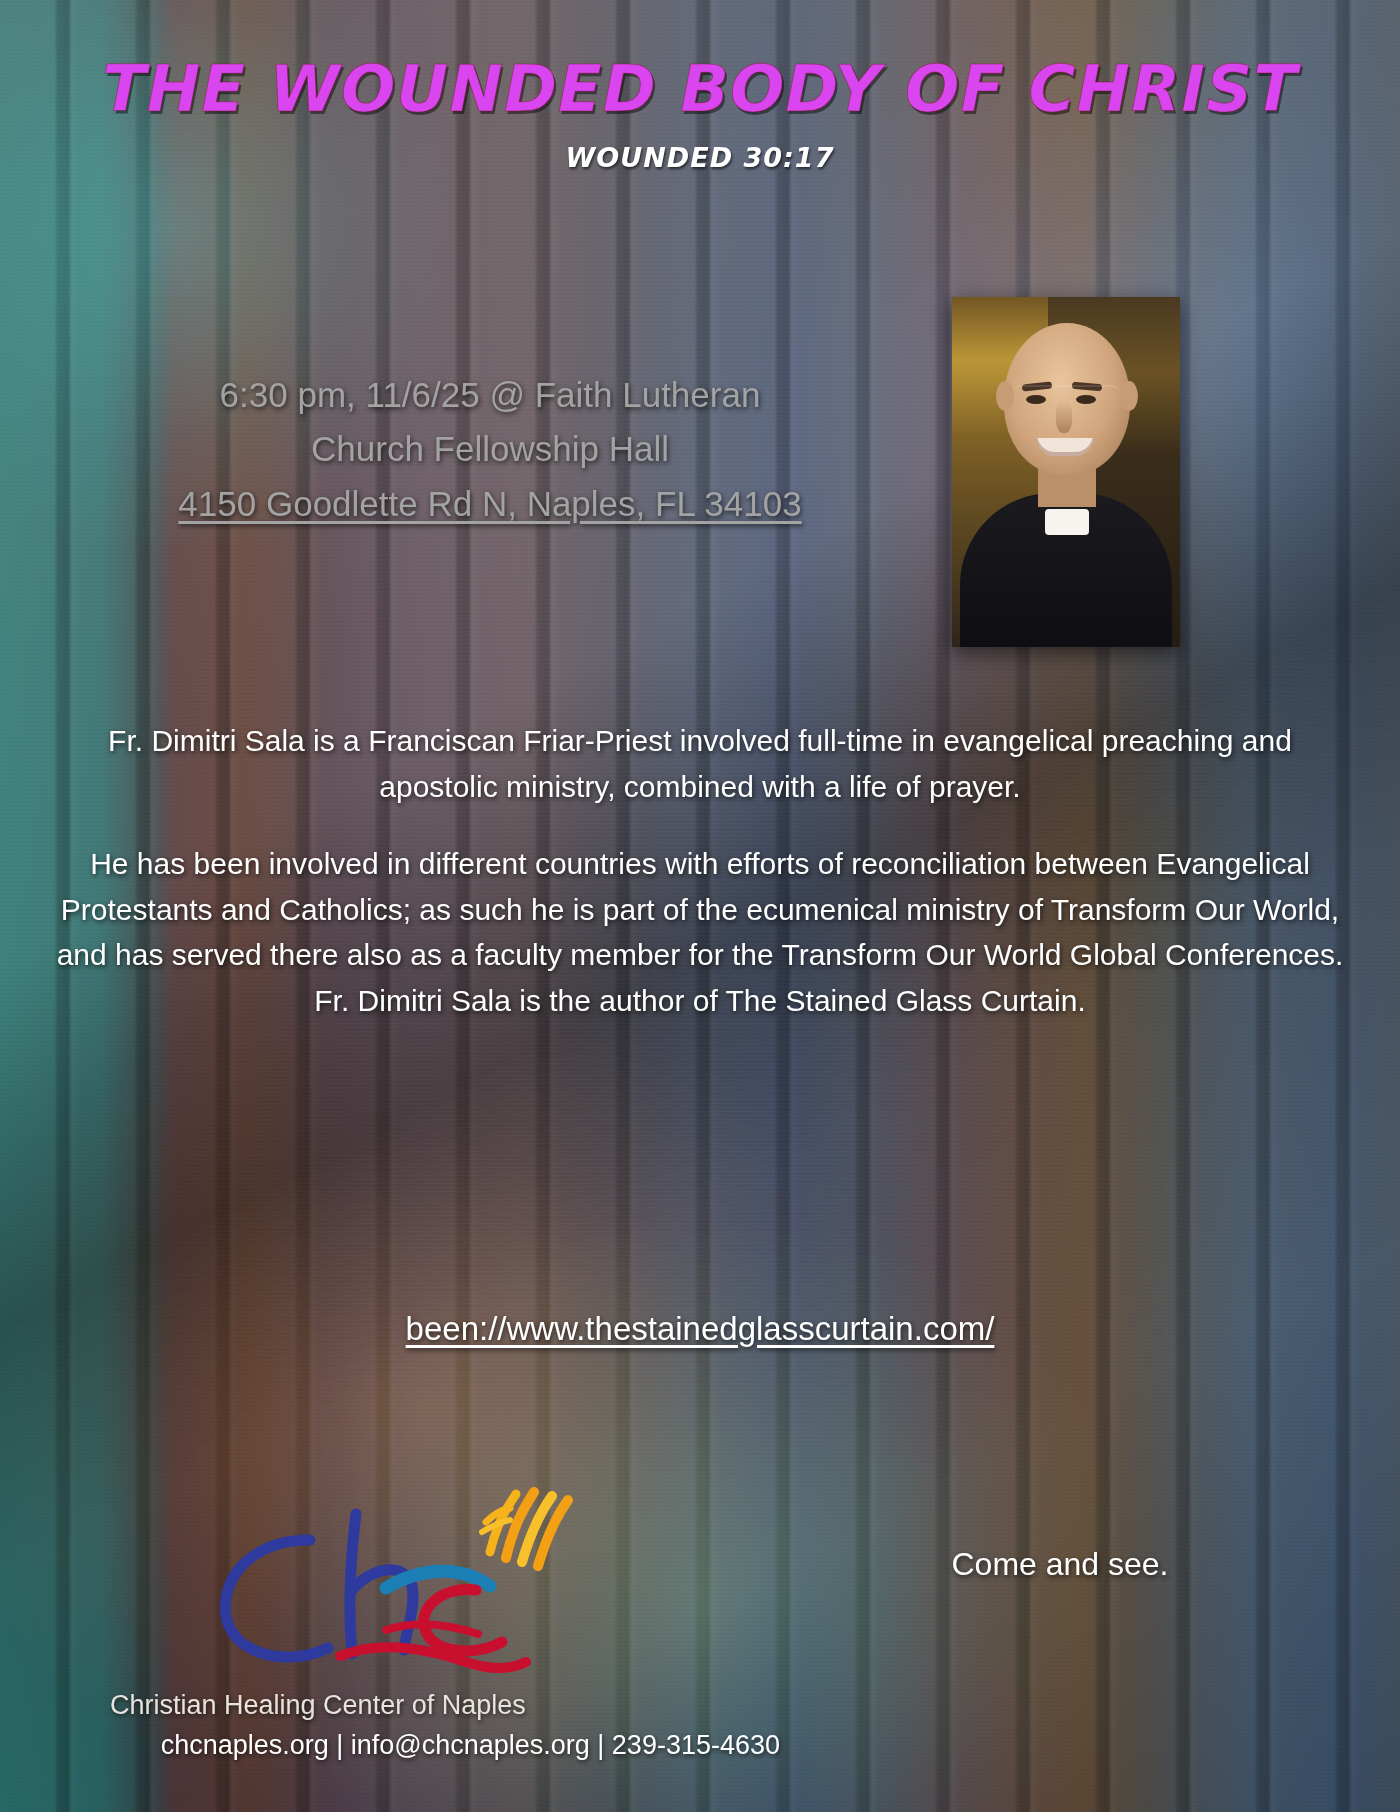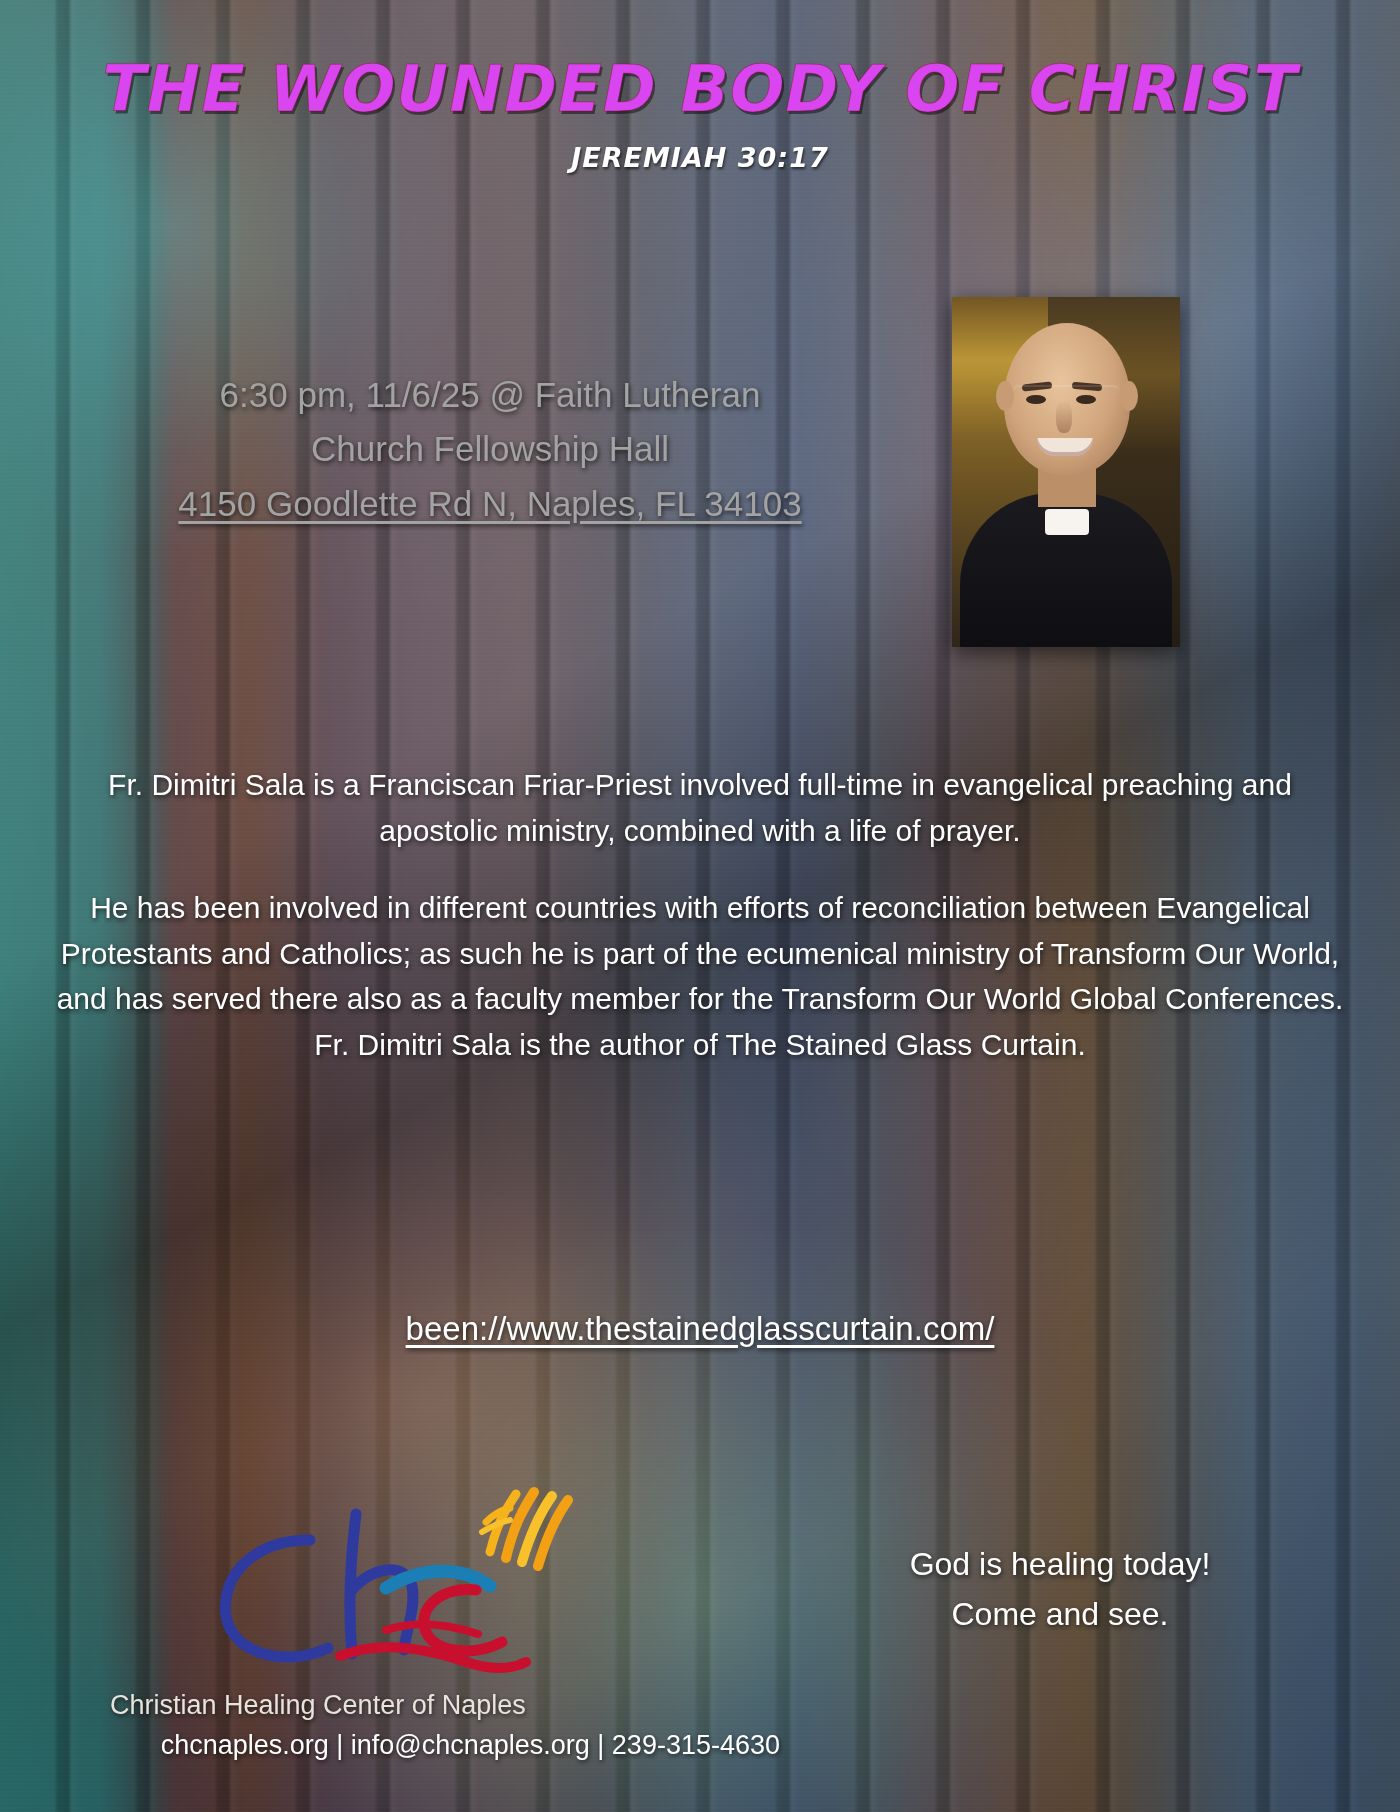--- a/index.html
+++ b/index.html
@@ -257,21 +257,20 @@
   .bio {
     position: absolute;
     top: 718px;
     left: 48px;
     width: 1304px;
     text-align: center;
     color: #ffffff;
     font-size: 30px;
     line-height: 1.52;
     text-shadow: 1px 2px 5px rgba(0,0,0,0.72);
-    margin-top: 44px;
   }
   .bio p { margin: 0 0 32px 0; }
   .bio p:last-child { margin-bottom: 0; }
 
   .link {
     position: absolute;
     top: 1310px;
     left: 0;
     right: 0;
     text-align: center;
@@ -337,21 +336,21 @@
   <div class="bg-glow-a"></div>
   <div class="bg-glow-b"></div>
   <div class="bg-shadow-diag"></div>
   <div class="bg-grain"></div>
   <div class="bg-darken"></div>
 
   <div class="content">
 
     <div class="headline">THE WOUNDED BODY OF CHRIST</div>
 
-    <div class="subhead">JEREMIAH 30:17</div>
+    <div class="subhead">WOUNDED 30:17</div>
 
     <div class="event-block">
       <div class="line1">6:30 pm, 11/6/25 @ Faith Lutheran</div>
       <div class="line2">Church Fellowship Hall</div>
       <div class="line3">4150 Goodlette Rd N, Naples, FL 34103</div>
     </div>
 
     <div class="portrait">
       <div class="pt-bg"></div>
       <div class="pt-wall"></div>
@@ -371,21 +370,20 @@
     </div>
 
     <div class="bio">
       <p>Fr. Dimitri Sala is a Franciscan Friar-Priest involved full-time in evangelical preaching and apostolic ministry, combined with a life of prayer.</p>
       <p>He has been involved in different countries with efforts of reconciliation between Evangelical Protestants and Catholics; as such he is part of the ecumenical ministry of Transform Our World, and has served there also as a faculty member for the Transform Our World Global Conferences. Fr. Dimitri Sala is the author of The Stained Glass Curtain.</p>
     </div>
 
     <a class="link" href="#">been://www.thestainedglasscurtain.com/</a>
 
     <div class="tagline">
-      <div>God is healing today!</div>
       <div>Come and see.</div>
     </div>
 
     <div class="logo">
       <svg viewBox="0 0 420 220" xmlns="http://www.w3.org/2000/svg" aria-hidden="true">
 
         <g>
           <path d="M300 82 C308 50, 318 36, 326 24" stroke="#f6b21b" stroke-width="9" fill="none" stroke-linecap="round"></path>
           <path d="M316 88 C324 54, 334 38, 344 22" stroke="#f4a014" stroke-width="10" fill="none" stroke-linecap="round"></path>
           <path d="M332 92 C342 58, 352 40, 362 26" stroke="#f8c12c" stroke-width="10" fill="none" stroke-linecap="round"></path>

